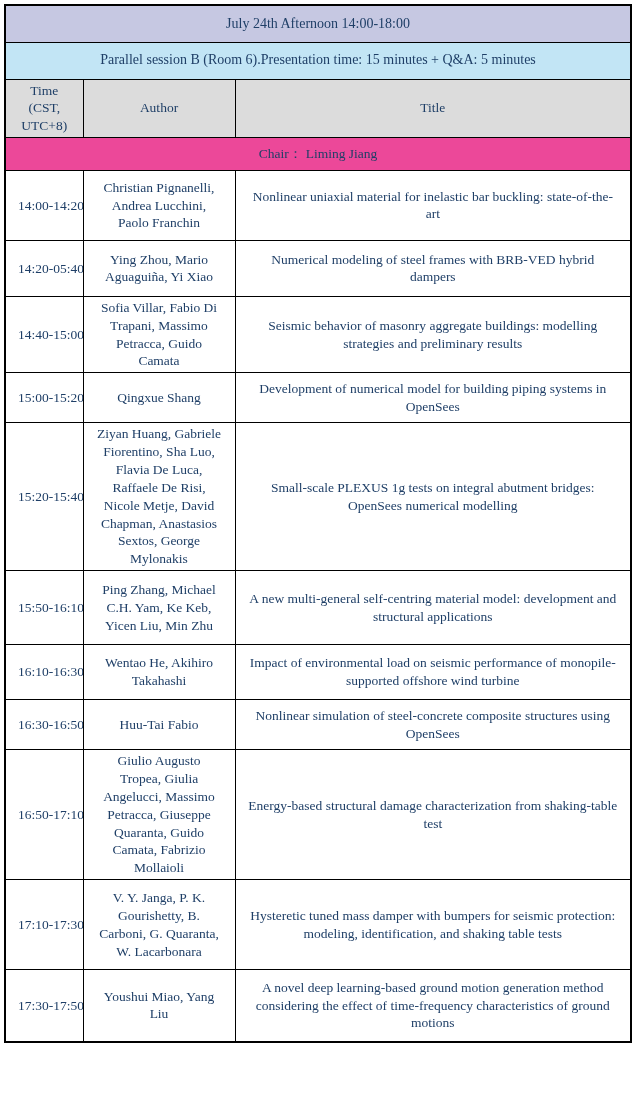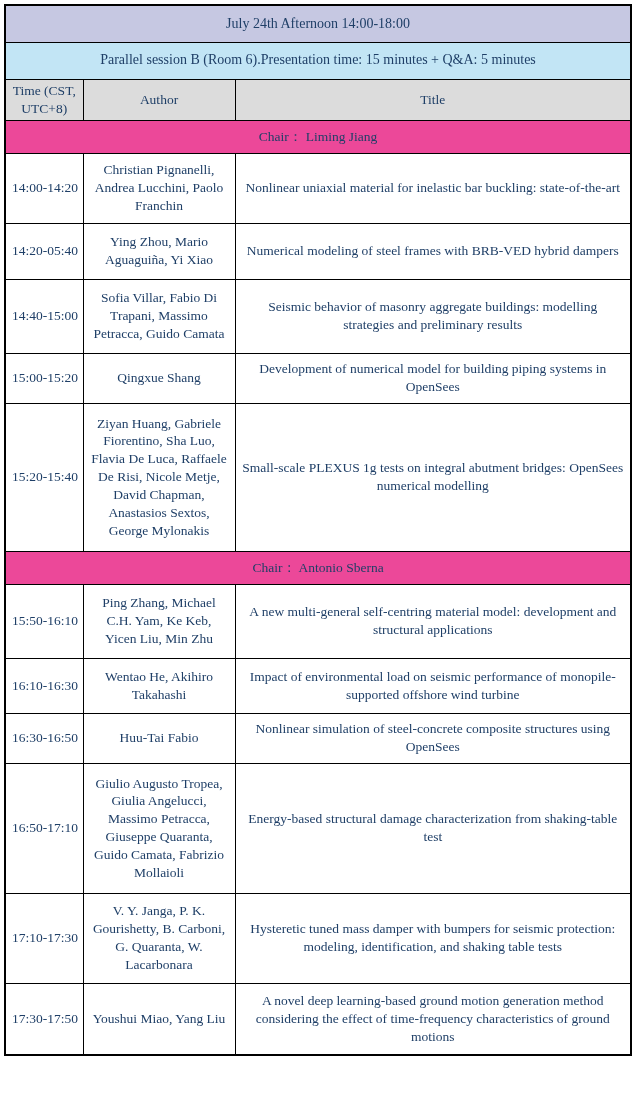--- a/index.html
+++ b/index.html
@@ -27,21 +27,21 @@
     border-collapse:collapse;
     table-layout:fixed;
     border:2px solid var(--border);
   }
   table.schedule td{
     border:1px solid var(--border);
     text-align:center;
     vertical-align:middle;
     font-size:13.5px;
     line-height:1.32;
-    padding:2px 6px;
+    padding:2px 12px;
     overflow:hidden;
     color:var(--text);
   }
   col.c-time{width:78px;}
   col.c-author{width:152px;}
   col.c-title{width:396px;}
 
   tr.banner-row td{
     background:var(--banner-bg);
     font-size:14px;
@@ -117,23 +117,20 @@
         <td class="author-cell">Qingxue Shang</td>
         <td class="title-cell">Development of numerical model for building piping systems in OpenSees</td>
       </tr>
       <tr style="height:148px">
         <td class="time-cell">15:20-15:40</td>
         <td class="author-cell">Ziyan Huang, Gabriele Fiorentino, Sha Luo, Flavia De Luca, Raffaele De Risi, Nicole Metje, David Chapman, Anastasios Sextos, George Mylonakis</td>
         <td class="title-cell">Small-scale PLEXUS 1g tests on integral abutment bridges: OpenSees numerical modelling</td>
       </tr>
 
 
-      <tr class="chair-row" style="height:33px">
-        <td colspan="3">Chair： Antonio Sberna</td>
-      </tr>
 
       <tr style="height:74px">
         <td class="time-cell">15:50-16:10</td>
         <td class="author-cell">Ping Zhang, Michael C.H. Yam, Ke Keb, Yicen Liu, Min Zhu</td>
         <td class="title-cell">A new multi-general self-centring material model: development and structural applications</td>
       </tr>
       <tr style="height:55px">
         <td class="time-cell">16:10-16:30</td>
         <td class="author-cell">Wentao He, Akihiro Takahashi</td>
         <td class="title-cell">Impact of environmental load on seismic performance of monopile-supported offshore wind turbine</td>

